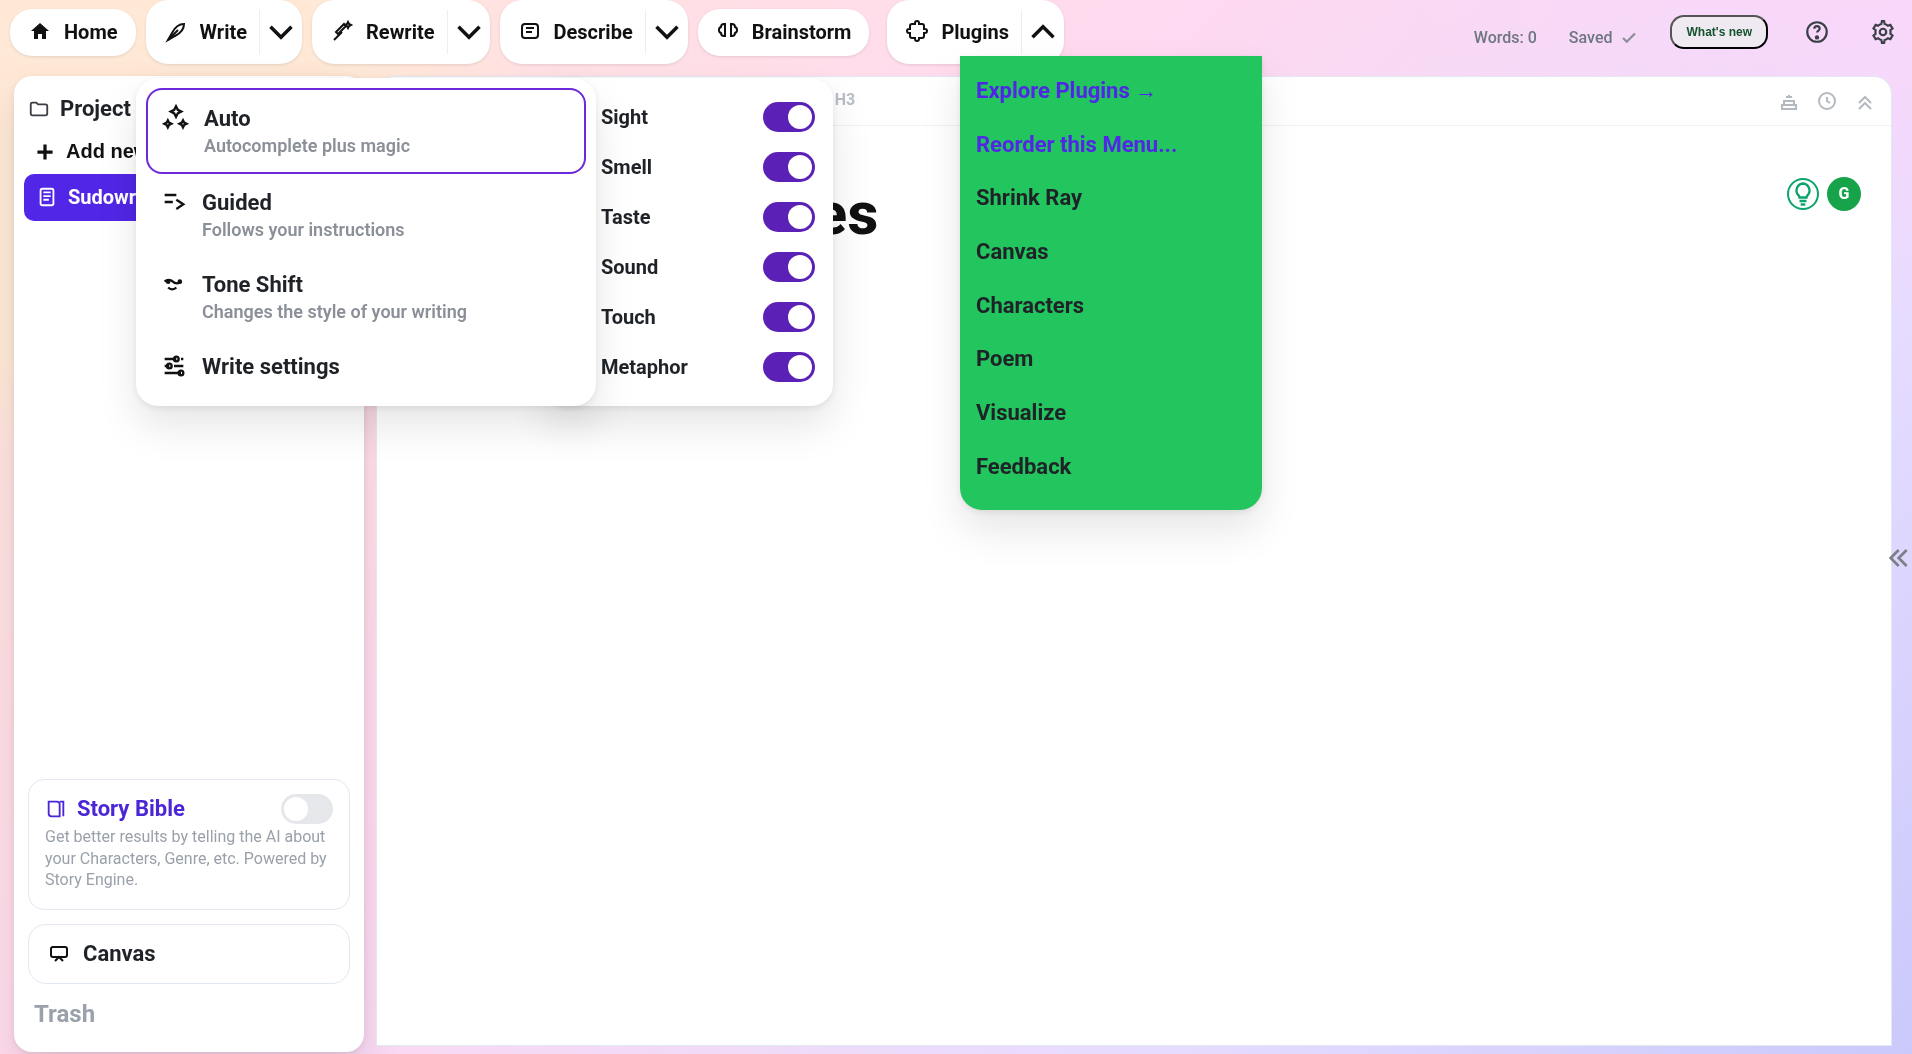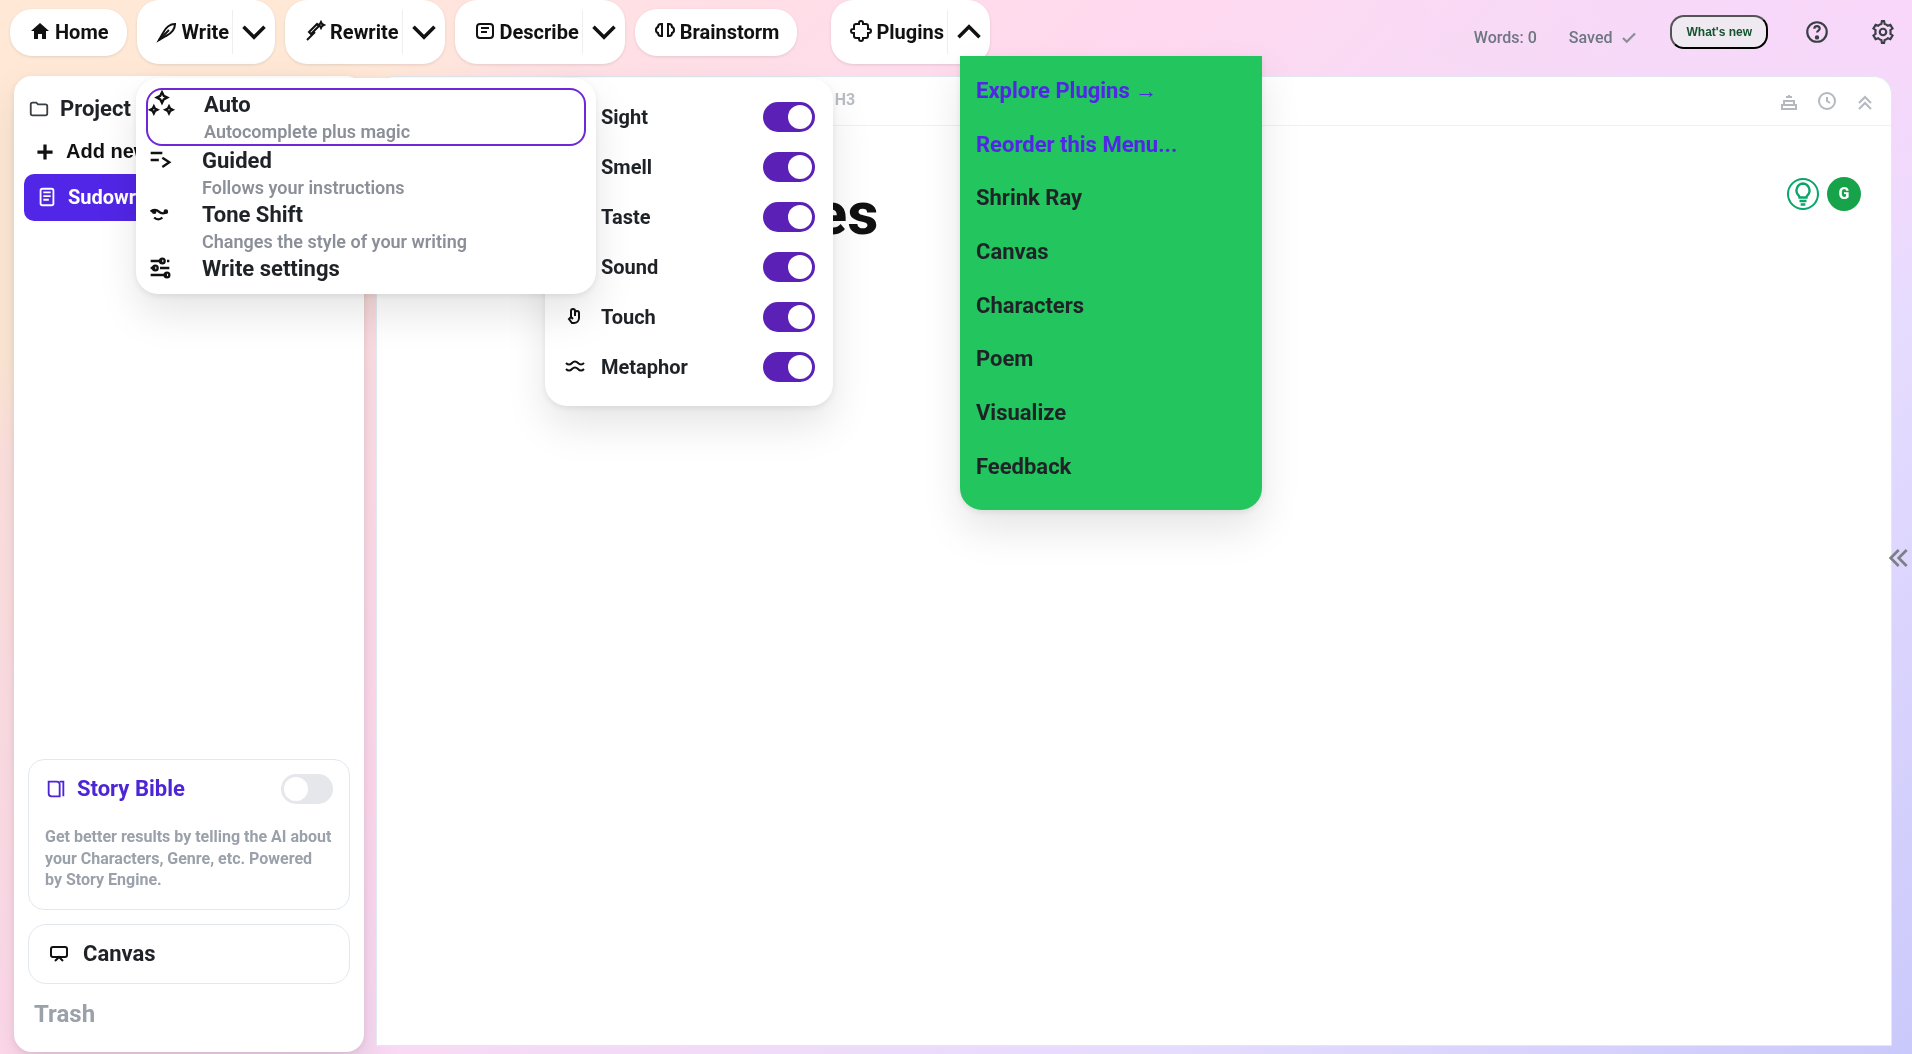--- a/index.html
+++ b/index.html
@@ -25,21 +25,21 @@
     overflow:hidden;
   }
   .stage{position:relative;width:1912px;height:1054px}
   
   .toolbar{
     position:relative;
     display:flex;align-items:center;gap:10px;
     height:64px;padding:0 12px 0 10px;
   }
   .pill, .btn-chip{
-    display:inline-flex;align-items:center;gap:3px;
+    display:inline-flex;align-items:center;gap:12px;
     background:#fff;border-radius:22px;
     padding:10px 18px;box-shadow:var(--btnshadow);
     font-weight:700;font-size:20px;color:#111;
   }
   .pill.split{padding-right:0}
   .pill .chev{
     width:42px;height:44px;border-left:1px solid #eee;display:flex;align-items:center;justify-content:center;
     border-top-right-radius:22px;border-bottom-right-radius:22px;
   }
   .pill .icon, .btn-chip .icon{width:24px;height:24px;display:inline-flex;align-items:center;justify-content:center}
@@ -60,21 +60,21 @@
   .add-new .plus{width:26px;height:26px}
   .active-doc{
     display:flex;align-items:center;gap:10px;margin:0 10px;
     background:#5126e6;color:#fff;border-radius:10px;padding:10px 12px;font-weight:700;font-size:20px
   }
   .sidebar-bottom{position:absolute;left:14px;right:14px;bottom:8px}
   .card{
     border:1px solid var(--border);border-radius:16px;padding:14px 16px 18px;background:#fff;margin-bottom:14px
   }
   .card .sb-title{display:flex;align-items:center;gap:10px;color:#4c25d6;font-weight:700;font-size:22px}
-  .card .desc{color:#9aa1aa;font-weight:700;font-size:16px;margin-top:22px}
+  .card .desc{color:#9aa1aa;font-weight:400;font-size:16px;margin-top:2px}
   .canvas-btn{
     display:flex;align-items:center;gap:12px;padding:14px 18px;border:1px solid var(--border);border-radius:18px;background:#fff;font-weight:700;font-size:22px
   }
   .trash{color:#9aa1aa;font-weight:700;font-size:24px;padding:14px 6px}
 
   
   .editor{
     position:absolute;left:376px;right:20px;top:76px;bottom:8px;
     background:#fff;border-top-left-radius:18px;border-top-right-radius:18px;border:1px solid var(--border);
   }
@@ -92,21 +92,21 @@
     position:absolute;left:360px;top:96px;font-size:60px;font-weight:800;color:#111;letter-spacing:.5px
   }
 
   
   .popover{
     position:absolute;left:136px;top:78px;width:440px;
     background:#fff;border-radius:22px;box-shadow:var(--shadow);padding:10px;
     z-index:5
   }
   .popover .row{
-    display:flex;align-items:flex-start;gap:28px;border-radius:16px;cursor:pointer
+    display:flex;align-items:flex-start;gap:14px;padding:14px;border-radius:16px;cursor:pointer
   }
   .popover .row.selected{border:2px solid #6d28d9}
   .popover .row .ic{width:28px;height:28px;flex:0 0 28px;display:flex;align-items:center;justify-content:center}
   .popover .row .ttl{font-weight:700;font-size:22px}
   .popover .row .sub{color:#8a8f98;font-weight:600;font-size:18px}
 
   
   .senses{
     position:absolute;left:545px;top:78px;width:260px;
     background:#fff;border-radius:22px;box-shadow:var(--shadow);padding:14px;
@@ -207,21 +207,21 @@
 
   <div class="btn-chip">
     <span class="icon">
       <svg viewBox="0 0 24 24" fill="none" stroke="currentColor" stroke-width="2">
             <path d="M8 4a3 3 0 00-3 3 3 3 0 00-2 3 3 3 0 002 3 3 3 0 003 3h1V4H8zM16 4a3 3 0 013 3 3 3 0 012 3 3 3 0 01-2 3 3 3 0 01-3 3h-1V4h1z"></path>
           </svg>
     </span>
     <span>Brainstorm</span>
   </div>
 
-  <div class="pill split" style="margin-left:24px">
+  <div class="pill split" style="margin-left:8px">
     <span class="icon">
       <svg viewBox="0 0 24 24" fill="none" stroke="currentColor" stroke-width="2">
             <path d="M10 3a2 2 0 114 0v1h3a2 2 0 012 2v3h1a2 2 0 110 4h-1v3a2 2 0 01-2 2h-3v1a2 2 0 11-4 0v-1H7a2 2 0 01-2-2v-3H4a2 2 0 110-4h1V6a2 2 0 012-2h3V3z"></path>
           </svg>
     </span>
     <span>Plugins</span>
     <span class="chev">
       <svg viewBox="0 0 24 24" width="18" height="18" fill="none" stroke="currentColor" stroke-width="2">
             <path d="M6 15l6-6 6 6"></path>
           </svg>

